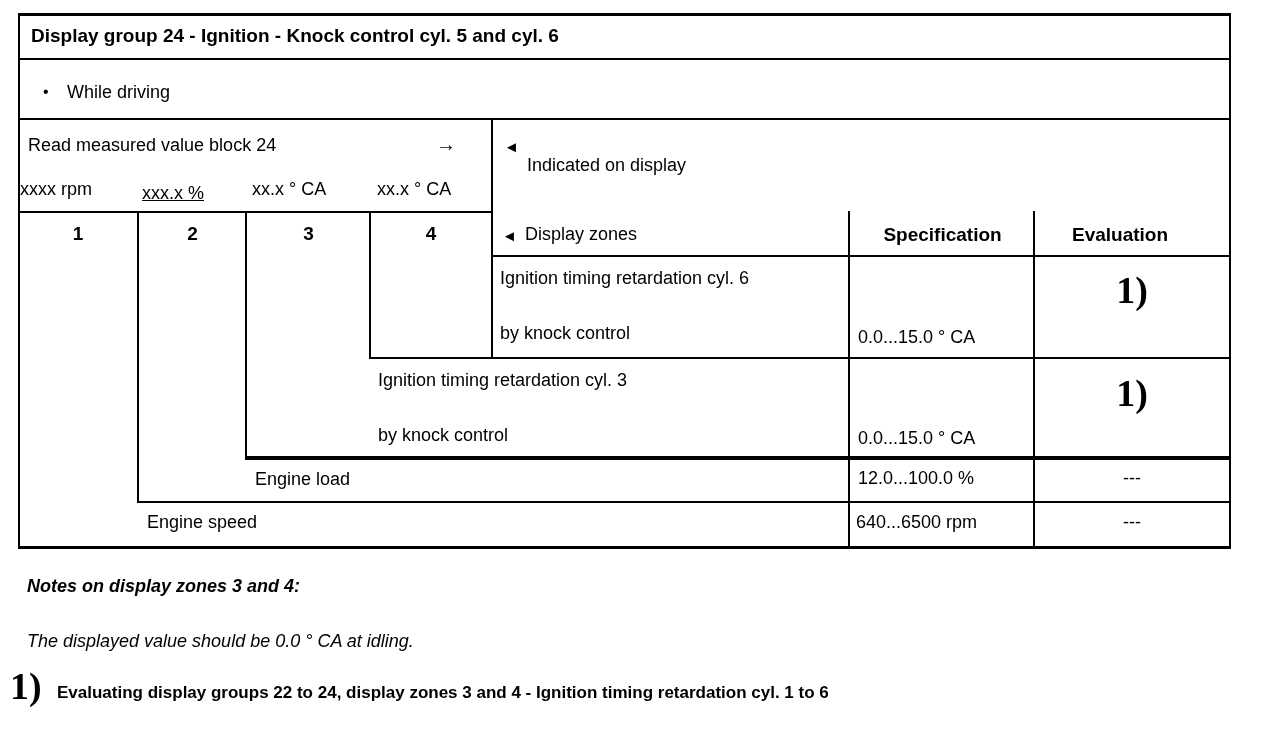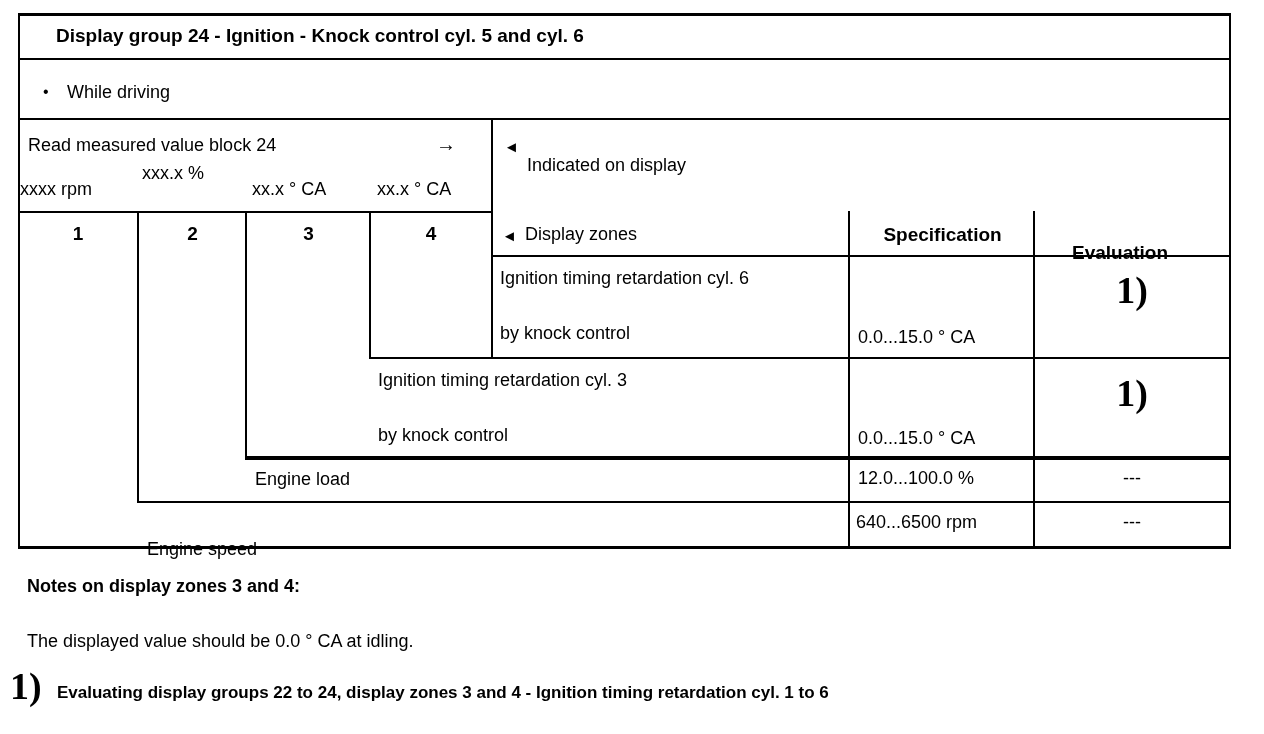--- a/index.html
+++ b/index.html
@@ -1,21 +1,21 @@
 <!DOCTYPE html>
 <html><head>
 <meta charset="utf-8">
 <style>
   html,body{margin:0;padding:0;background:#fff;}
   .page{position:relative;width:1264px;height:734px;background:#ffffff;
         font-family:"Liberation Sans","DejaVu Sans",sans-serif;color:#000;overflow:hidden;}
   .hl,.vl{position:absolute;background:#000;}
   .txt{position:absolute;font-size:18px;line-height:1.1;white-space:nowrap;}
   .b{font-weight:bold;}
-  .i{}
+  .i{font-style:italic;}
   .ctr{text-align:center;}
   .serifnum{font-family:"Liberation Serif","DejaVu Serif",serif;font-size:38px;font-weight:600;}
   .pointer{font-size:15px;}
 </style>
 </head>
 <body>
 
 <div class="page">
 
   <div class="hl" style="left:18px;top:13px;width:1213px;height:3px;"></div>
@@ -30,60 +30,60 @@
 
   <div class="vl" style="left:18px;top:13px;width:2px;height:536px;"></div>
   <div class="vl" style="left:1229px;top:13px;width:2px;height:536px;"></div>
   <div class="vl" style="left:491px;top:118px;width:2px;height:239px;"></div>
   <div class="vl" style="left:137px;top:211px;width:2px;height:292px;"></div>
   <div class="vl" style="left:245px;top:211px;width:2px;height:247px;"></div>
   <div class="vl" style="left:369px;top:211px;width:2px;height:148px;"></div>
   <div class="vl" style="left:848px;top:211px;width:2px;height:337px;"></div>
   <div class="vl" style="left:1033px;top:211px;width:2px;height:337px;"></div>
 
-  <div class="txt b" style="left:31px;top:26px;font-size:19px;margin-left:25px;">Display group 24 - Ignition - Knock control cyl. 5 and cyl. 6</div>
+  <div class="txt b" style="left:31px;top:26px;font-size:19px;">Display group 24 - Ignition - Knock control cyl. 5 and cyl. 6</div>
 
   <span class="txt" style="left:43px;top:83px;font-size:16px;">•</span>
   <div class="txt" style="left:67px;top:83px;">While driving</div>
 
   <div class="txt" style="left:28px;top:136px;">Read measured value block 24</div>
   <span class="txt" style="left:436px;top:133px;font-size:20px;">→</span>
   <div class="txt" style="left:20px;top:180px;">xxxx rpm</div>
-  <div class="txt" style="left:142px;top:164px;">xxx.x %</div>
+  <div class="txt" style="left:142px;top:184px;text-decoration:underline;">xxx.x %</div>
   <div class="txt" style="left:252px;top:180px;">xx.x ° CA</div>
   <div class="txt" style="left:377px;top:180px;">xx.x ° CA</div>
 
   <span class="txt pointer" style="left:504px;top:139px;">◄</span>
   <div class="txt" style="left:527px;top:136px;margin-top:20px;">Indicated on display</div>
 
   <div class="txt b ctr" style="left:18px;width:120px;top:224px;font-size:19px;">1</div>
   <div class="txt b ctr" style="left:138px;width:109px;top:224px;font-size:19px;">2</div>
   <div class="txt b ctr" style="left:247px;width:123px;top:224px;font-size:19px;">3</div>
   <div class="txt b ctr" style="left:369px;width:124px;top:224px;font-size:19px;">4</div>
 
   <span class="txt pointer" style="left:502px;top:228px;">◄</span>
   <div class="txt" style="left:525px;top:225px;">Display zones</div>
   <div class="txt b ctr" style="left:850px;width:185px;top:225px;font-size:19px;">Specification</div>
-  <div class="txt b ctr" style="left:1035px;width:170px;top:225px;font-size:19px;margin-top:18px;">Evaluation</div>
+  <div class="txt b ctr" style="left:1035px;width:170px;top:225px;font-size:19px;">Evaluation</div>
 
   <div class="txt" style="left:500px;top:269px;">Ignition timing retardation cyl. 6</div>
   <div class="txt" style="left:500px;top:324px;">by knock control</div>
   <div class="txt" style="left:858px;top:328px;">0.0...15.0 ° CA</div>
   <div class="txt serifnum ctr" style="left:1035px;width:194px;top:270px;">1)</div>
 
   <div class="txt" style="left:378px;top:371px;">Ignition timing retardation cyl. 3</div>
   <div class="txt" style="left:378px;top:426px;">by knock control</div>
   <div class="txt" style="left:858px;top:429px;">0.0...15.0 ° CA</div>
   <div class="txt serifnum ctr" style="left:1035px;width:194px;top:373px;">1)</div>
 
   <div class="txt" style="left:255px;top:470px;text-align:right;">Engine load</div>
   <div class="txt" style="left:858px;top:469px;">12.0...100.0 %</div>
   <div class="txt ctr" style="left:1035px;width:194px;top:469px;">---</div>
 
-  <div class="txt" style="left:147px;top:540px;text-align:right;">Engine speed</div>
+  <div class="txt" style="left:147px;top:513px;text-align:right;">Engine speed</div>
   <div class="txt" style="left:856px;top:513px;">640...6500 rpm</div>
   <div class="txt ctr" style="left:1035px;width:194px;top:513px;">---</div>
 
   <div class="txt b i" style="left:27px;top:577px;">Notes on display zones 3 and 4:</div>
   <div class="txt i" style="left:27px;top:632px;">The displayed value should be 0.0 ° CA at idling.</div>
 
   <div class="txt serifnum" style="left:10px;top:666px;">1)</div>
   <div class="txt b" style="left:57px;top:684px;font-size:17px;">Evaluating display groups 22 to 24, display zones 3 and 4 - Ignition timing retardation cyl. 1 to 6</div>
 
 </div>

